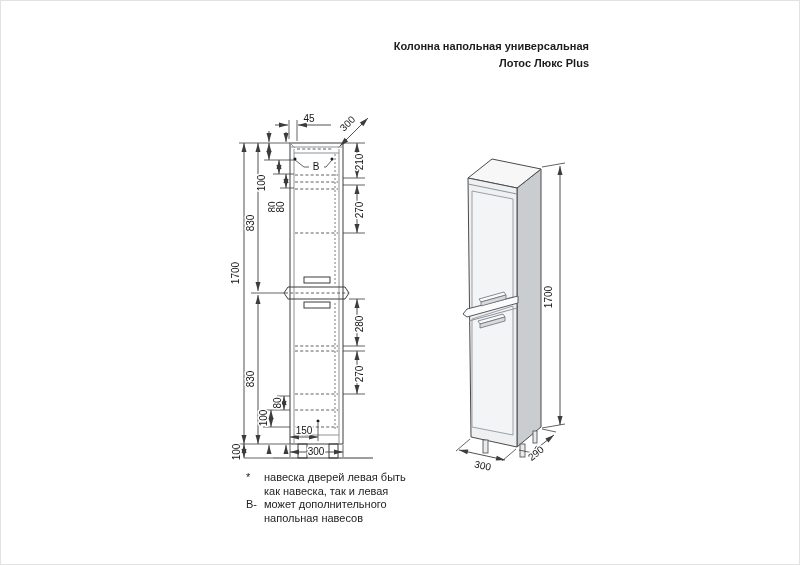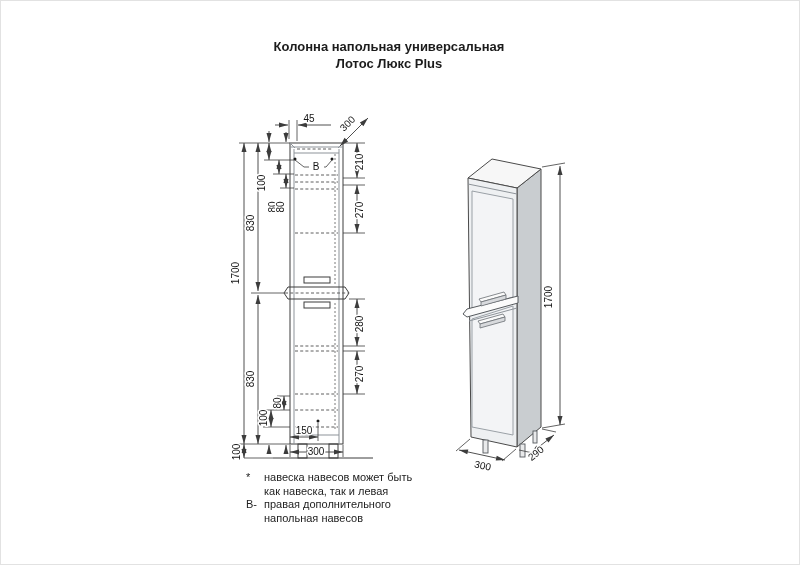--- a/index.html
+++ b/index.html
@@ -2,22 +2,22 @@
 <html><head>
 <meta charset="utf-8">
 <style>
   html,body{margin:0;padding:0;background:#ffffff;}
   #page{
     position:relative;width:800px;height:565px;background:#ffffff;
     border:1px solid #e2e2e2;box-sizing:border-box;overflow:hidden;
     font-family:"Liberation Sans", sans-serif;
   }
   #title{
-    position:absolute;left:188px;top:37px;width:400px;text-align:center;
-    font-size:13px;font-weight:bold;color:#1c1c1c;line-height:17px;
+    position:absolute;left:188px;top:37px;width:400px;text-align:right;
+    font-size:11px;font-weight:bold;color:#1c1c1c;line-height:17px;
   }
   #notes{
     position:absolute;left:245px;top:470px;width:240px;
     font-size:11px;color:#222;line-height:13.5px;
   }
   #notes .nrow{display:flex;}
   #notes .npre{width:18px;flex:0 0 18px;}
   svg{position:absolute;left:0;top:0;}
   .ln{stroke:#3c3c3c;stroke-width:1;fill:none;}
   .lni{stroke:#8d9399;stroke-width:1;fill:none;}
@@ -242,29 +242,29 @@
         <line x1="541" y1="428" x2="555" y2="431" class="ext"></line>
         <line x1="530" y1="452" x2="553" y2="434" class="dim"></line>
         <text x="537" y="455" transform="rotate(-38 537 455)" class="dl">290</text>
       </g>
     </g>
   </svg>
 
   <div id="notes">
     <div class="nrow">
       <span class="npre">*</span>
-      <span>навеска навесов может быть</span>
+      <span>навеска дверей левая быть</span>
     </div>
     <div class="nrow">
       <span class="npre"></span>
       <span>как навеска, так и левая</span>
     </div>
     <div class="nrow">
       <span class="npre">В-</span>
-      <span>правая дополнительного</span>
+      <span>может дополнительного</span>
     </div>
     <div class="nrow">
       <span class="npre"></span>
       <span>напольная навесов</span>
     </div>
   </div>
 
 </div>
 
 </body></html>

